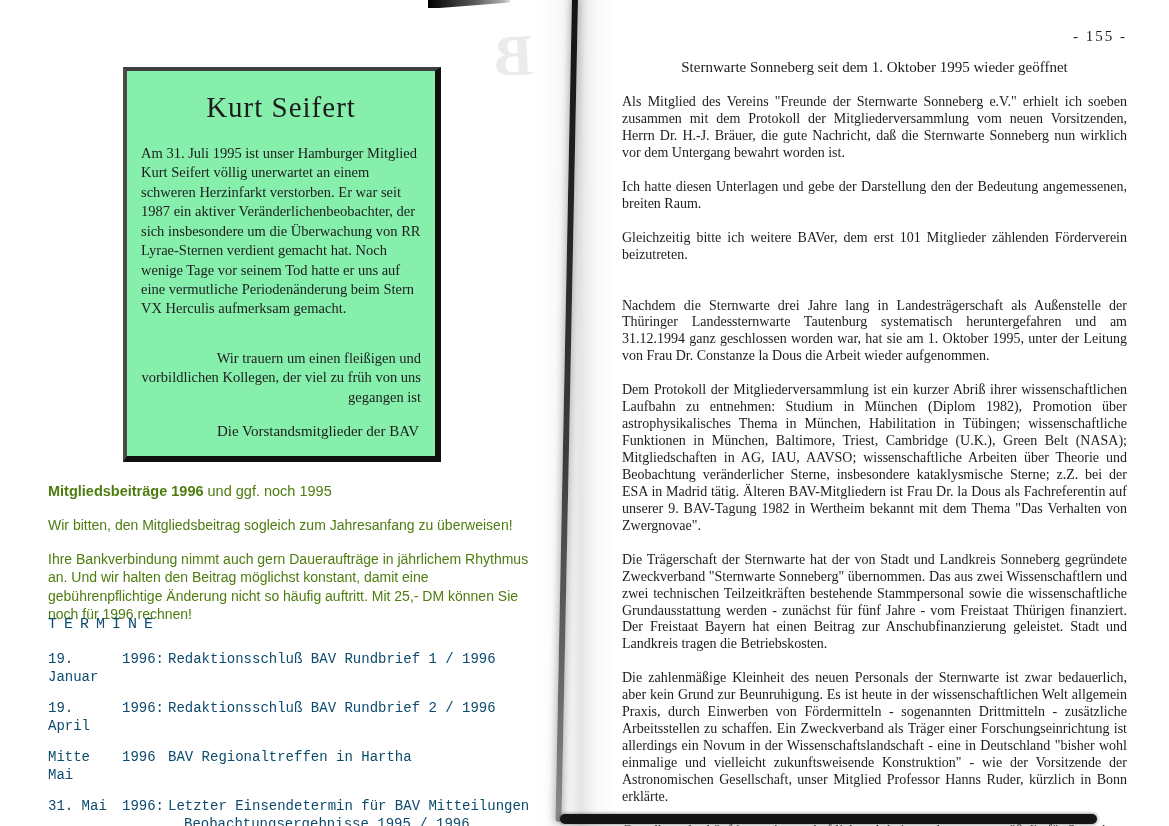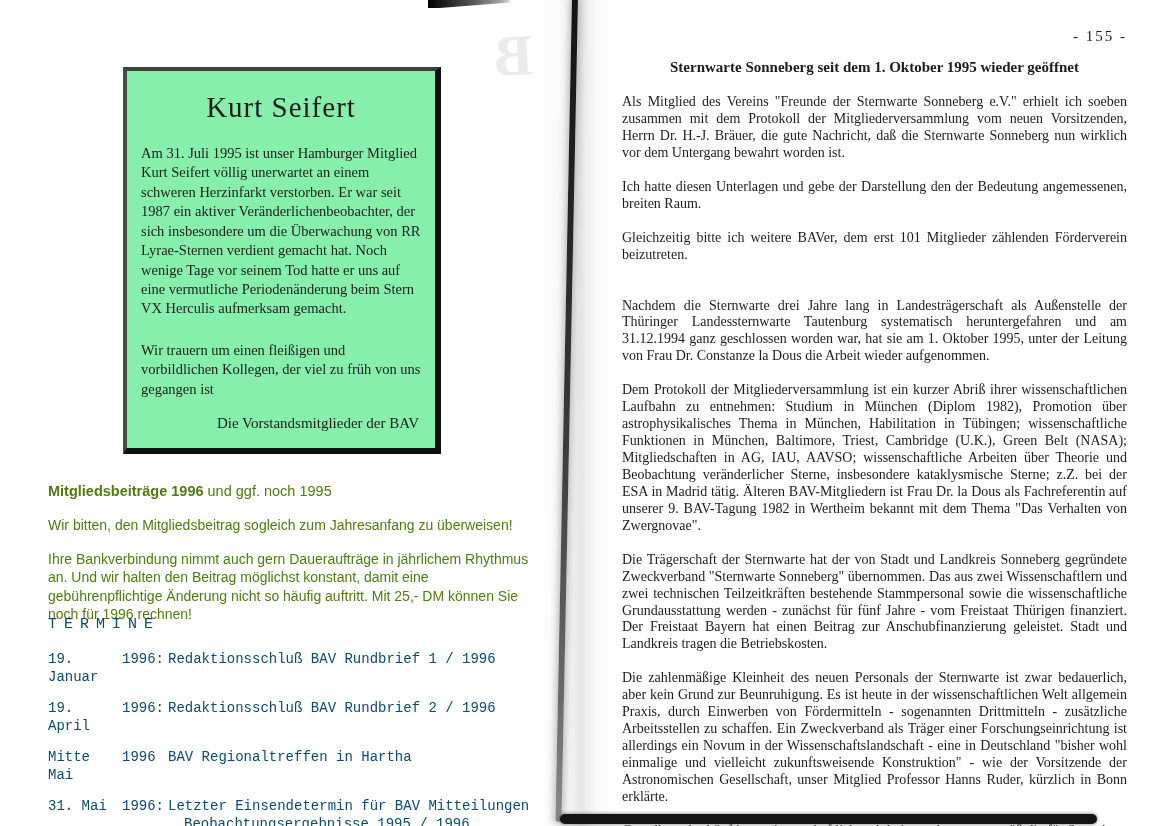--- a/index.html
+++ b/index.html
@@ -26,39 +26,39 @@
   #obituary-box{
     position:absolute;left:123px;top:67px;width:280px;padding:10px 14px 12px 14px;
     border-left:4px solid #4a4a4a;border-top:4px solid #3f3f3f;
     border-right:6px solid #101010;border-bottom:6px solid #101010;
     background:#86efac;
   }
   .ob-name{font-size:29px;text-align:center;margin:10px 0 2px 0;letter-spacing:1px;}
   .ob-dates{font-size:18px;text-align:center;margin:18px 0 6px 0;}
   .ob-dates .gap{display:inline-block;width:26px;}
   .ob-par{font-size:14.5px;line-height:1.34;margin:20px 0 0 0;text-align:left;}
-  .ob-par2{margin-top:22px;}
+  .ob-par2{margin-top:30px;text-align:right;}
   .ob-sig{font-size:15px;text-align:right;margin:16px 2px 4px 0;}
   #fees{position:absolute;left:48px;top:482px;width:487px;
     font-family:"Liberation Sans",sans-serif;font-size:14px;line-height:1.32;color:#4d7c0f;}
   .fees-h{margin:0 0 4px 0;font-size:14.5px;}
   .fees-h b{font-weight:bold;}
   .fees-p{margin:15px 0 0 0;}
   #termine{position:absolute;left:48px;top:616px;width:505px;
     font-family:Liberation Mono, monospace;font-size:14px;color:#0c4a6e;}
   .term-h{letter-spacing:7px;font-size:15px;margin:0 0 18px 0;font-weight:normal;}
   .t-row{display:flex;margin-bottom:14px;line-height:1.25;}
   .t-date{width:74px;flex:none;}
   .t-year{width:46px;flex:none;}
   .t-text{flex:1;}
   .t-text .l2{margin-left:16px;}
   
   #right-page{position:absolute;left:622px;top:28px;width:505px;}
   .pg-num{text-align:right;font-size:15px;letter-spacing:2px;margin:0 0 14px 0;}
-  .article-title{text-align:center;font-weight:bold;font-size:15px;margin:0 0 18px 0;}
+  .article-title{text-align:center;font-weight:normal;font-size:15px;margin:0 0 18px 0;}
   .rp{font-size:14px;line-height:1.21;text-align:justify;margin:0 0 17px 0;}
   .rp.big-gap{margin-bottom:34px;}
 </style>
 </head>
 <body>
 
 <div id="scan">
 
   <div id="seam-glow"></div>
   <div id="binding-line"></div>

